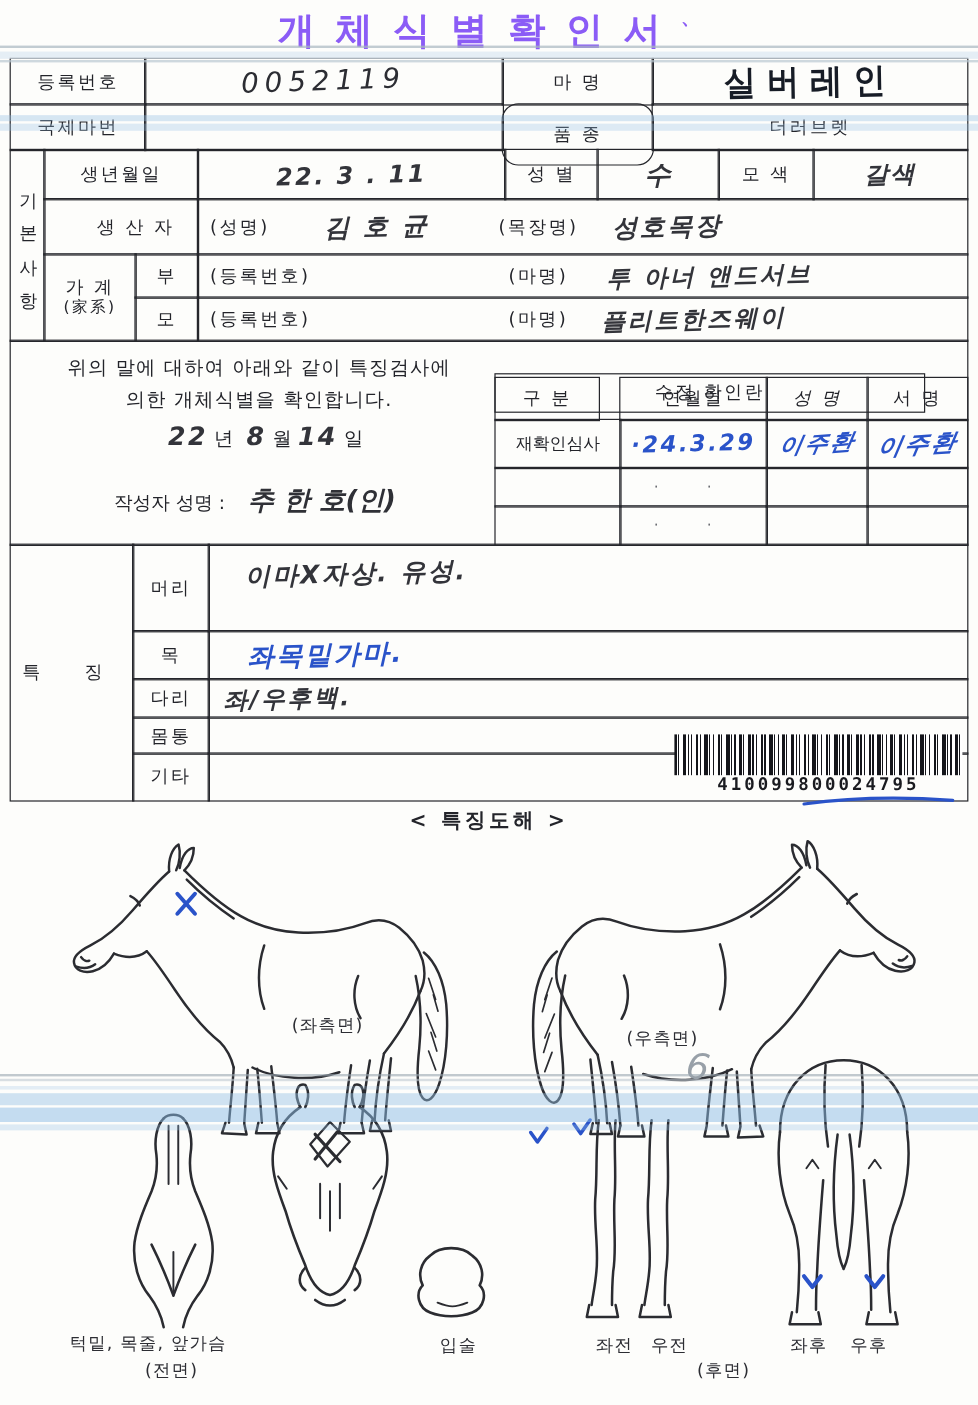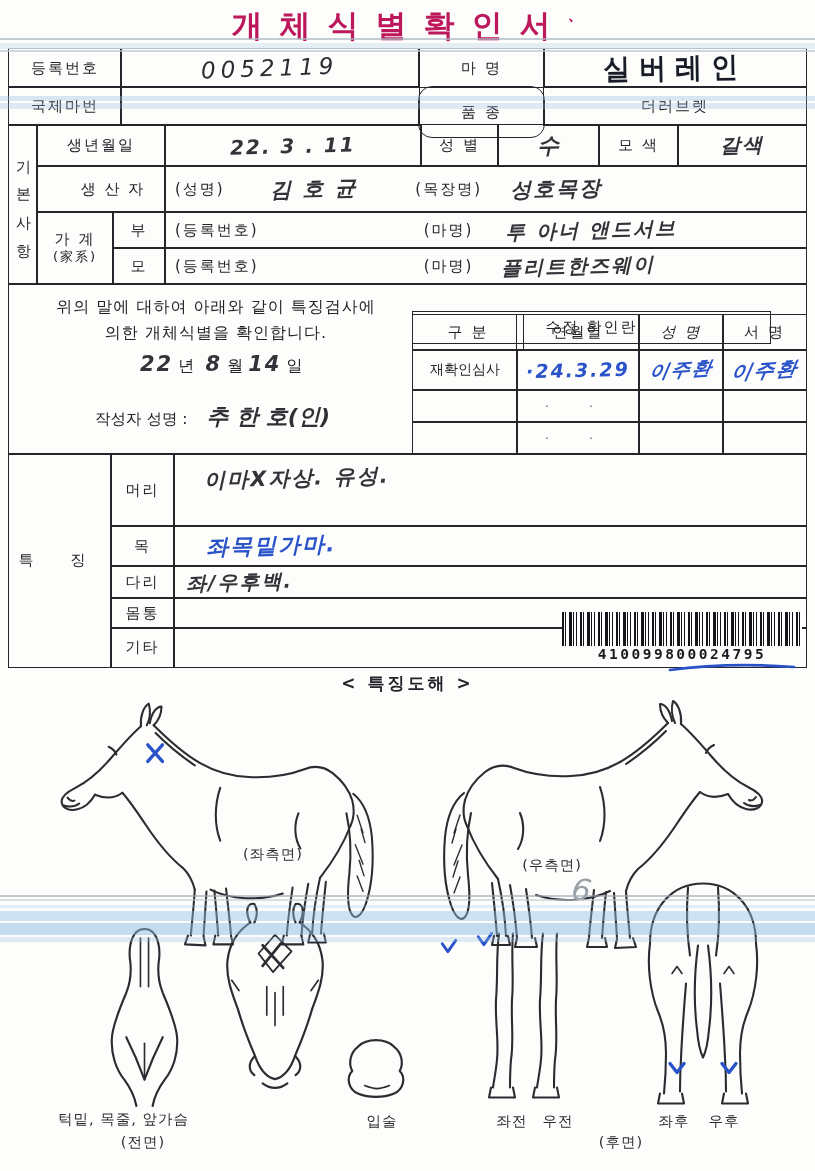--- a/index.html
+++ b/index.html
@@ -36,21 +36,21 @@
   <div class="stripe" style="top:50px;height:2px;background:#b9c7d2;opacity:.7"></div>
   <div class="stripe" style="top:96px;height:5px;background:rgba(150,193,229,.38)"></div>
   <div class="stripe" style="top:103px;height:6px;background:rgba(150,193,229,.30)"></div>
   <div class="stripe" style="top:895px;height:2px;background:#9aa6b0;opacity:.6"></div>
   <div class="stripe" style="top:899px;height:2px;background:#c0cad2;opacity:.6"></div>
   <div class="stripe" style="top:905px;height:3px;background:rgba(150,193,229,.25)"></div>
   <div class="stripe" style="top:911px;height:10px;background:rgba(150,193,229,.45)"></div>
   <div class="stripe" style="top:923px;height:12px;background:rgba(139,188,230,.5)"></div>
   <div class="stripe" style="top:937px;height:5px;background:rgba(150,193,229,.3)"></div>
 
-  <div class="abs" style="left:0;top:5px;width:815px;text-align:center;font-size:31px;font-weight:bold;letter-spacing:17px;color:#be185d;"><span>개체식별확인서</span><span style="font-size:16px;letter-spacing:0;vertical-align:top;">、</span></div>
+  <div class="abs" style="left:0;top:5px;width:815px;text-align:center;font-size:31px;font-weight:bold;letter-spacing:17px;color:#8b5cf6;"><span>개체식별확인서</span><span style="font-size:16px;letter-spacing:0;vertical-align:top;">、</span></div>
 
   <div class="cell lbl" style="left:8px;top:48px;width:114px;height:40px;">등록번호</div>
   <div class="cell" style="left:120px;top:48px;width:300px;height:40px;">
       <span class="hw-num">0052119</span>
     </div>
   <div class="cell lbl" style="left:418px;top:48px;width:127px;height:40px;">마   명</div>
   <div class="cell" style="left:543px;top:48px;width:264px;height:40px;">
       <span class="marker">실버레인</span>
     </div>
   <div class="cell lbl" style="left:8px;top:86px;width:114px;height:40px;">국제마번</div>
@@ -111,21 +111,21 @@
     <span>월</span>
     <span class="hw" style="font-size:21px;">14</span>
     <span>일</span>
   </div>
   <div class="abs" style="left:95px;top:402px;width:340px;font-size:15.5px;">
     <span>작성자 성명 :</span>
     <span class="sig" style="font-size:22px;margin-left:14px;color:#2f3036;">추 한 호(인)</span>
   </div>
 
   <div class="cell" style="left:412px;top:283px;width:359px;height:33px;font-weight:500;margin-top:28px;">수정 확인란</div>
-  <div class="cell lbl" style="left:412px;top:314px;width:112px;height:37px;">구 분</div>
+  <div class="cell lbl" style="left:412px;top:314px;width:88px;height:37px;">구 분</div>
   <div class="cell lbl" style="left:516px;top:314px;width:124px;height:37px;">연월일</div>
   <div class="cell lbl" style="left:638px;top:314px;width:86px;height:37px;font-style:italic;">성 명</div>
   <div class="cell lbl" style="left:722px;top:314px;width:85px;height:37px;">서 명</div>
 
   <div class="cell" style="left:412px;top:349px;width:106px;height:42px;font-size:14px;letter-spacing:0;">재확인심사</div>
   <div class="cell" style="left:516px;top:349px;width:124px;height:42px;">
       <span class="hw hw-blue" style="font-size:19px;">·24.3.29</span>
     </div>
   <div class="cell" style="left:638px;top:349px;width:86px;height:42px;">
       <span class="sig hw-blue" style="font-size:19px;">이주환</span>
@@ -271,15 +271,15 @@
     <path class="blue-stroke" d="M94,220 L101,229 L108,220"></path>
   </svg>
 
   <div class="smalllbl" style="left:58px;top:1110px;width:195px;text-align:left;">턱밑, 목줄, 앞가슴</div>
   <div class="smalllbl" style="left:88px;top:1133px;width:110px;">(전면)</div>
   <div class="smalllbl" style="left:352px;top:1112px;width:60px;">입술</div>
   <div class="smalllbl" style="left:490px;top:1112px;width:44px;">좌전</div>
   <div class="smalllbl" style="left:536px;top:1112px;width:44px;">우전</div>
   <div class="smalllbl" style="left:652px;top:1112px;width:44px;">좌후</div>
   <div class="smalllbl" style="left:702px;top:1112px;width:44px;">우후</div>
-  <div class="smalllbl" style="left:586px;top:1133px;width:70px;">(후면)</div>
+  <div class="smalllbl" style="left:568px;top:1133px;width:70px;">(후면)</div>
 
 </div>
 
 </body></html>

